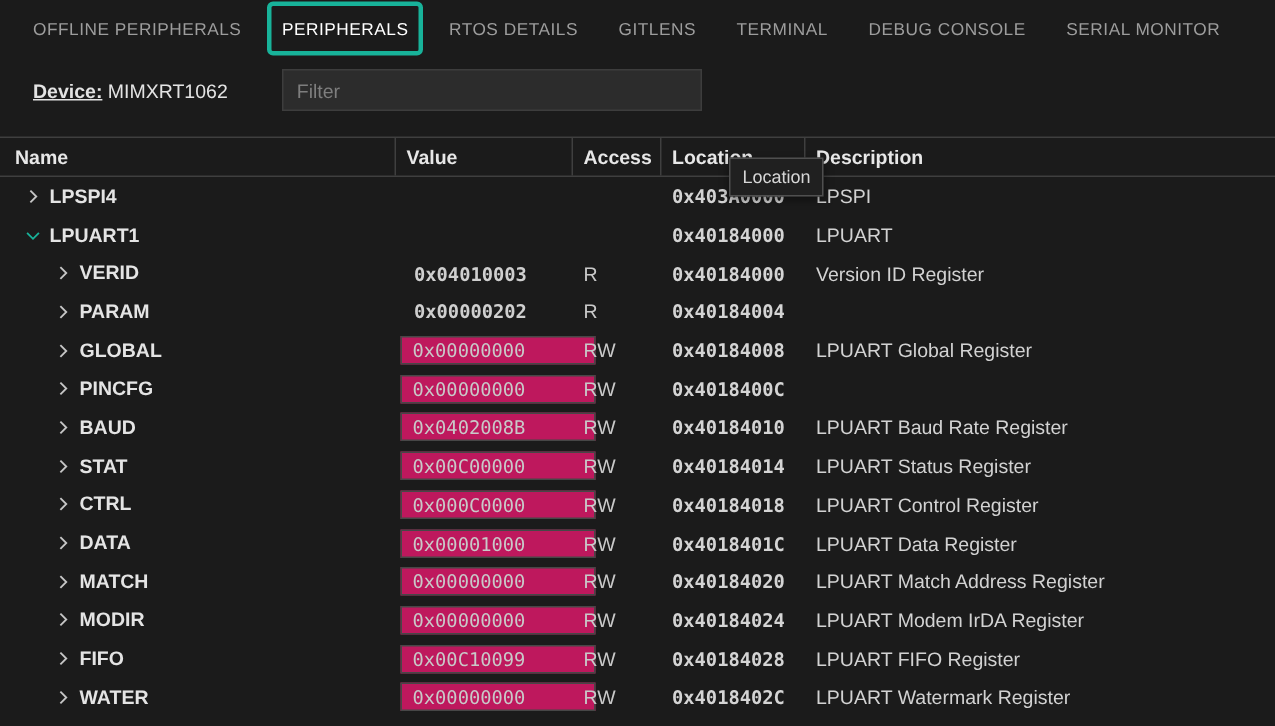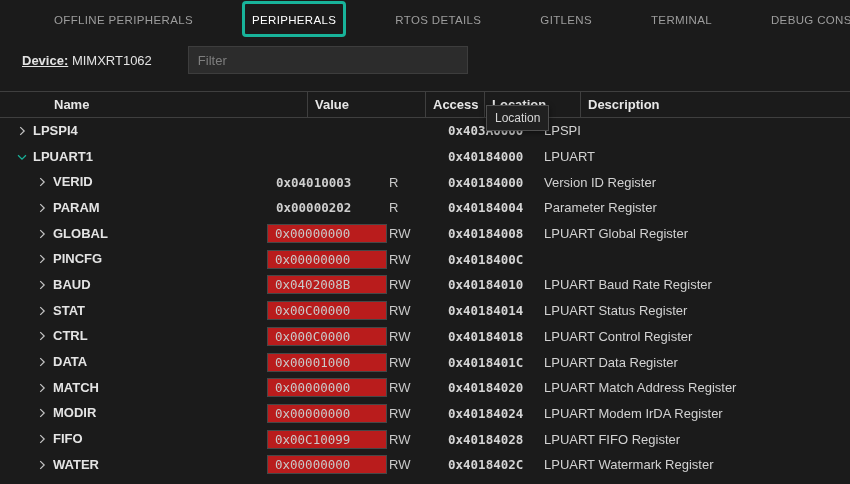--- a/index.html
+++ b/index.html
@@ -12,21 +12,21 @@
   }
 
   
   .tabbar {
     height: 38px;
     display: flex;
     align-items: center;
     padding-left: 22px;
     gap: 27px;
   }
-  .tab { position: relative; cursor: pointer; margin-left: 32px; }
+  .tab { position: relative; cursor: pointer; }
   .tab-label {
     font-size: 11.5px;
     letter-spacing: 0.35px;
     color: #9d9d9d;
     white-space: nowrap;
   }
   .tab.active .tab-label { color: #ffffff; }
   .hl-box {
     display: none;
     position: absolute;
@@ -59,21 +59,20 @@
   .table { margin-top: 9px; }
   .table-header, .row {
     display: grid;
     grid-template-columns: 264px 118px 59px 96px 1fr;
     align-items: center;
   }
   .table-header {
     height: 27px;
     border-top: 1px solid #3f3f3f;
     border-bottom: 1px solid #3f3f3f;
-    padding-left: 44px;
   }
   .hcell {
     font-weight: 700;
     font-size: 13px;
     color: #e7e7e7;
     padding-left: 7px;
     height: 100%;
     display: flex;
     align-items: center;
     border-right: 1px solid #3f3f3f;
@@ -97,23 +96,23 @@
     font-weight: 700;
     font-size: 13px;
     color: #e4e4e4;
     margin-left: 3px;
     white-space: nowrap;
   }
 
   .value-cell { padding-left: 3px; }
   .value-input {
     display: none;
-    width: 120px;
+    width: 130px;
     height: 19px;
-    background: #b91c1c;
+    background: #be185d;
     border: 1px solid #474747;
     color: #c9c9c9;
     font-family: "DejaVu Sans Mono", "Liberation Mono", monospace;
     font-size: 12.5px;
     padding: 0 7px;
     outline: none;
   }
   .editable .value-input { display: block; }
   .value-text {
     display: block;
@@ -258,21 +257,20 @@
             </svg>
       </span>
       <span class="reg-name">PARAM</span>
     </div>
     <div class="cell value-cell">
 
       <span class="value-text">0x00000202</span>
     </div>
     <div class="cell access-cell">R</div>
     <div class="cell location-cell">0x40184004</div>
-    <div class="cell desc-cell">Parameter Register</div>
   </div>
       <div class="row level-2 editable">
     <div class="cell name-cell">
       <span class="chevron">
         <svg viewBox="0 0 16 16" aria-hidden="true">
               <path d="M6 3.5 L10.5 8 L6 12.5" fill="none" stroke="currentColor" stroke-width="1.4"></path>
             </svg>
       </span>
       <span class="reg-name">GLOBAL</span>
     </div>

